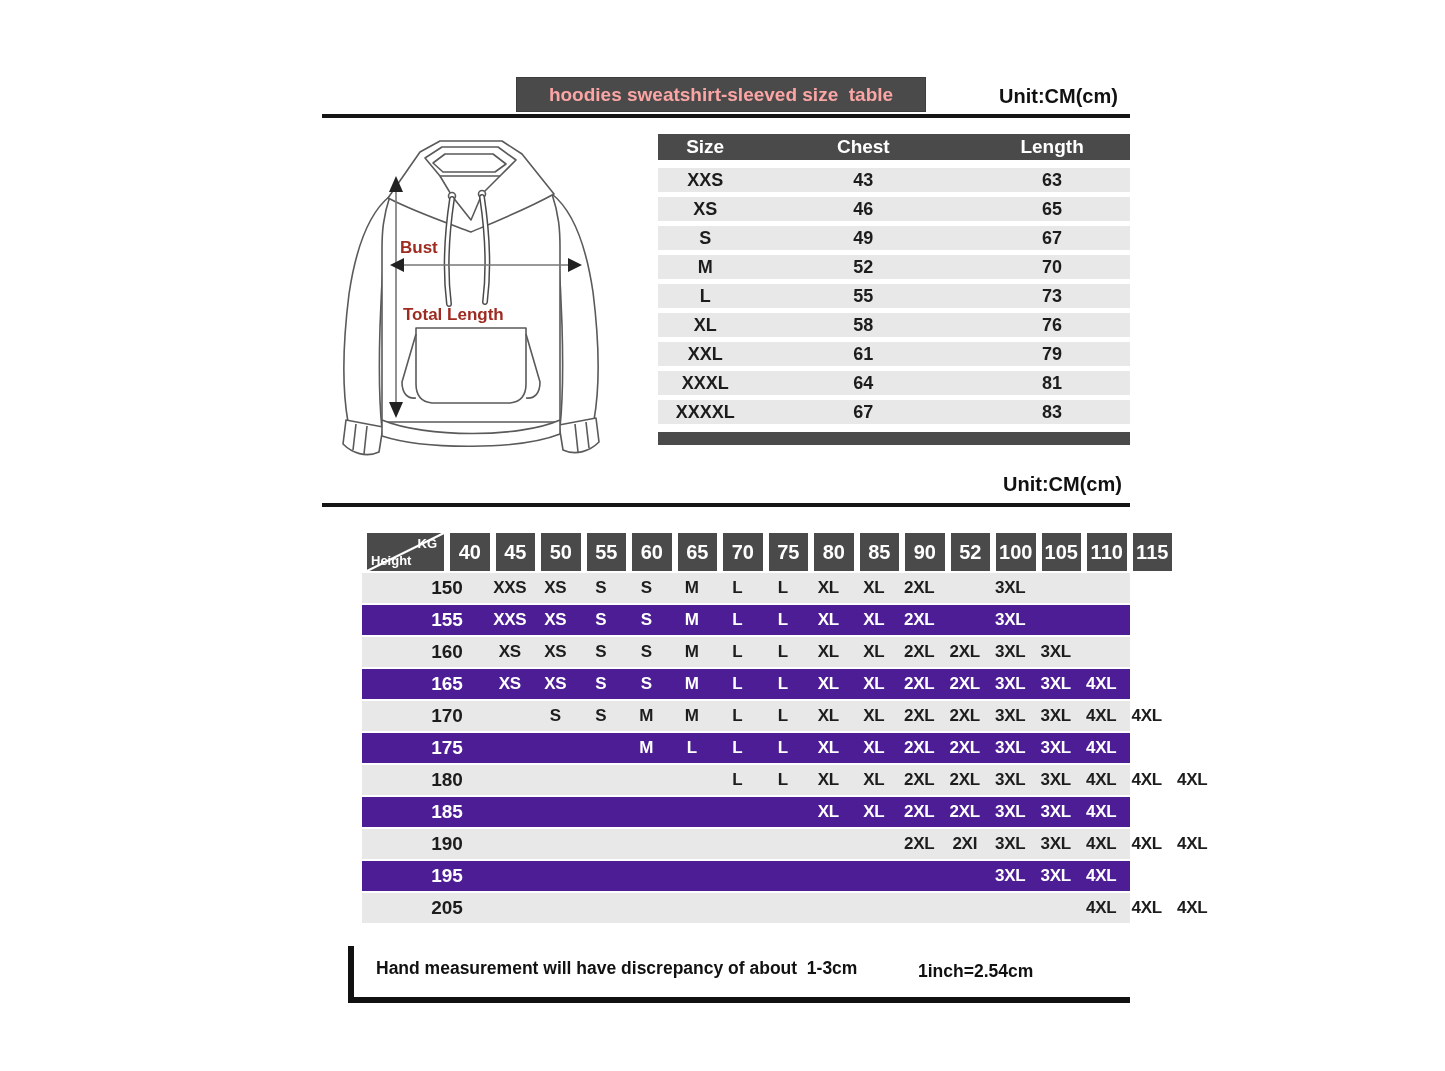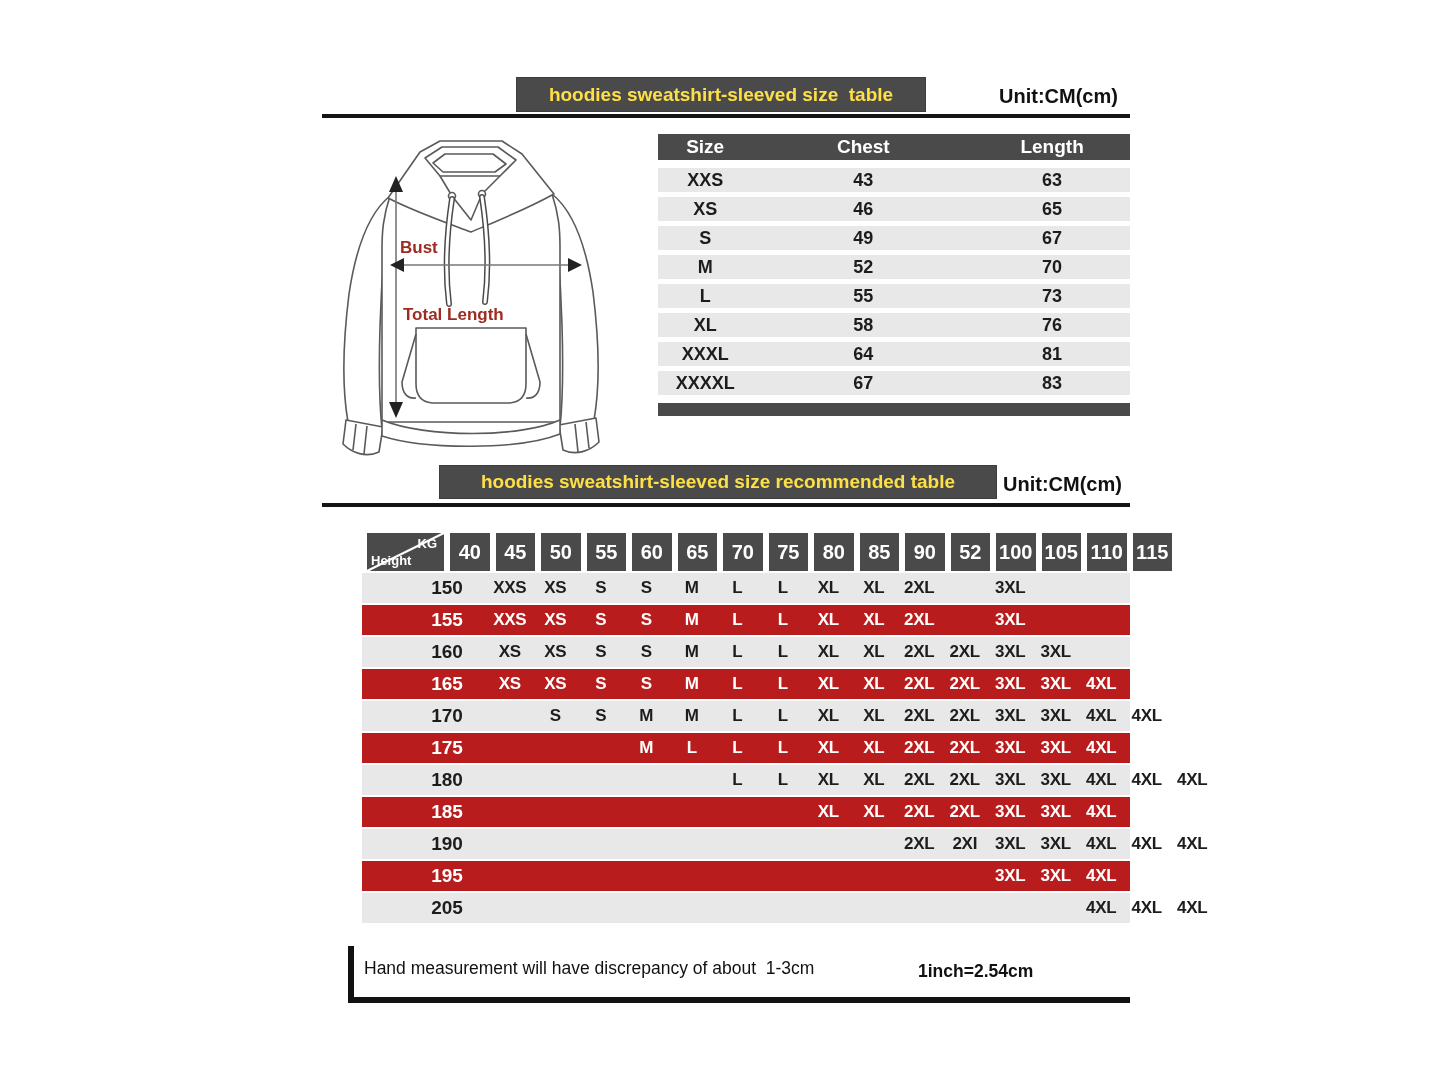--- a/index.html
+++ b/index.html
@@ -1,21 +1,21 @@
 <!DOCTYPE html>
 <html><head>
 <meta charset="utf-8">
 <style>
   html,body { margin:0; padding:0; background:#fff; }
   .page {
     position:relative; width:1445px; height:1071px; background:#ffffff;
     font-family:"Liberation Sans", sans-serif; color:#1a1a1a; overflow:hidden;
   }
   .bar {
-    position:absolute; background:#4a4a4a; color:#fde047;
+    position:absolute; background:#4a4a4a; color:#fca5a5;
     display:flex; align-items:center; justify-content:center;
     font-weight:bold; white-space:pre; box-shadow:0 0 0 1px #3d3d3d;
   }
   .bar1 { left:517px; top:78px; width:408px; height:33px; font-size:19px; }
   .bar2 { left:440px; top:466px; width:556px; height:32px; font-size:19px; }
   .unit { position:absolute; font-weight:bold; font-size:20px; color:#111; }
   .unit1 { left:999px; top:85px; }
   .unit2 { left:1003px; top:473px; }
   .hline { position:absolute; background:#151515; }
   .line1 { left:322px; top:114px; width:808px; height:4px; }
@@ -49,28 +49,28 @@
   }
   .mx-corner .kg { position:absolute; top:3px; right:7px; }
   .mx-corner .ht { position:absolute; bottom:3px; left:4px; }
   .mx-head-cell {
     margin:0 3px; background:#4a4a4a; color:#fff;
     display:flex; align-items:center; justify-content:center;
     font-weight:bold; font-size:20px;
   }
   .mx-row { height:30px; margin-top:2px; align-items:center; font-weight:bold;margin-left:40px; }
   .mx-row.light { background:#e8e8e8; color:#1d1d1d; }
-  .mx-row.dark  { background:#b91c1c; color:#ffffff; }
+  .mx-row.dark  { background:#4c1d95; color:#ffffff; }
   .mx-label { text-align:center; font-size:19px; }
   .mx-cell  { text-align:center; font-size:17px; letter-spacing:-0.3px; }
 
   
   .foot-vbar { position:absolute; left:348px; top:946px; width:6px; height:57px; background:#111; }
   .foot-hbar { position:absolute; left:348px; top:997px; width:782px; height:6px; background:#111; }
-  .foot-note { position:absolute; left:364px; top:958px; font-weight:normal; font-size:17.5px; white-space:pre; color:#111; }
+  .foot-note { position:absolute; left:376px; top:958px; font-weight:bold; font-size:17.5px; white-space:pre; color:#111; }
   .foot-conv { position:absolute; left:878px; top:961px; font-weight:bold; font-size:17.5px; color:#111;margin-left:40px; }
 
   .hoodie { position:absolute; left:330px; top:132px; }
 </style>
 </head>
 <body>
 
 <div class="page">
 
   <div class="bar bar1">
@@ -156,36 +156,38 @@
           <div>L</div>
           <div>55</div>
           <div>73</div>
         </div>
         <div class="st-grid st-row">
           <div>XL</div>
           <div>58</div>
           <div>76</div>
         </div>
         <div class="st-grid st-row">
+          <div>XXL</div>
+          <div>61</div>
+          <div>79</div>
+        </div>
+        <div class="st-grid st-row">
           <div>XXXL</div>
           <div>64</div>
           <div>81</div>
         </div>
         <div class="st-grid st-row">
           <div>XXXXL</div>
           <div>67</div>
           <div>83</div>
         </div>
       </div>
     <div class="st-bottom"></div>
   </div>
 
-  <div class="bar bar2">
-    <span>hoodies sweatshirt-sleeved size recommended table</span>
-  </div>
   <div class="unit unit2">Unit:CM(cm)</div>
   <div class="hline line2"></div>
 
   <div class="matrix">
     <div class="mx-grid mx-header">
       <div class="mx-corner">
         <span class="kg">KG</span>
         <span class="ht">Height</span>
       </div>
 

